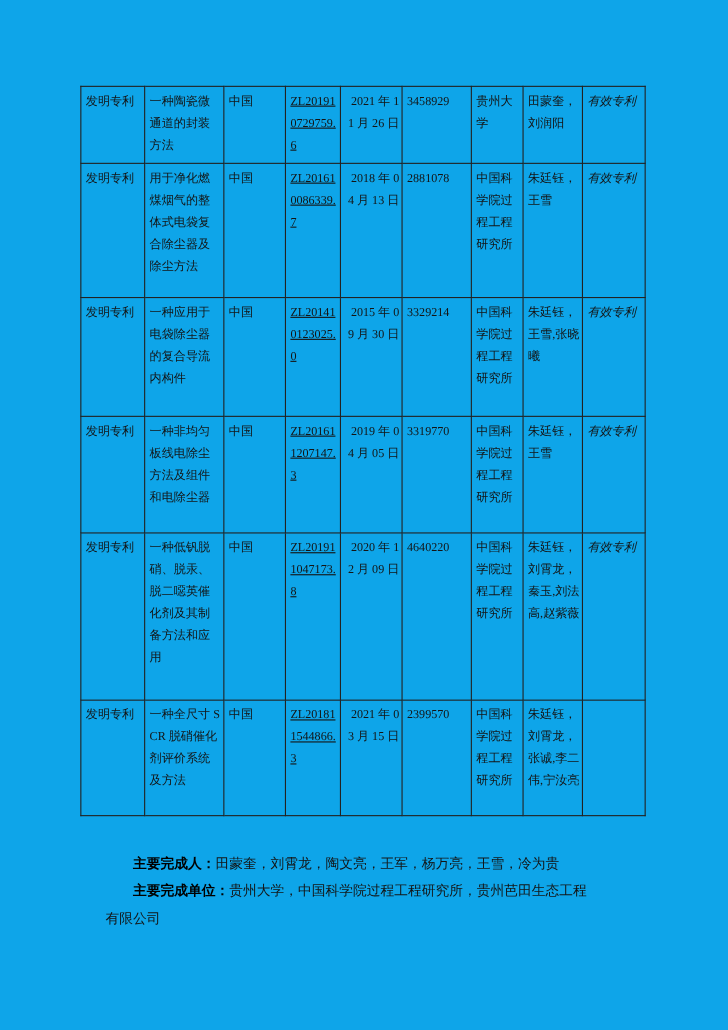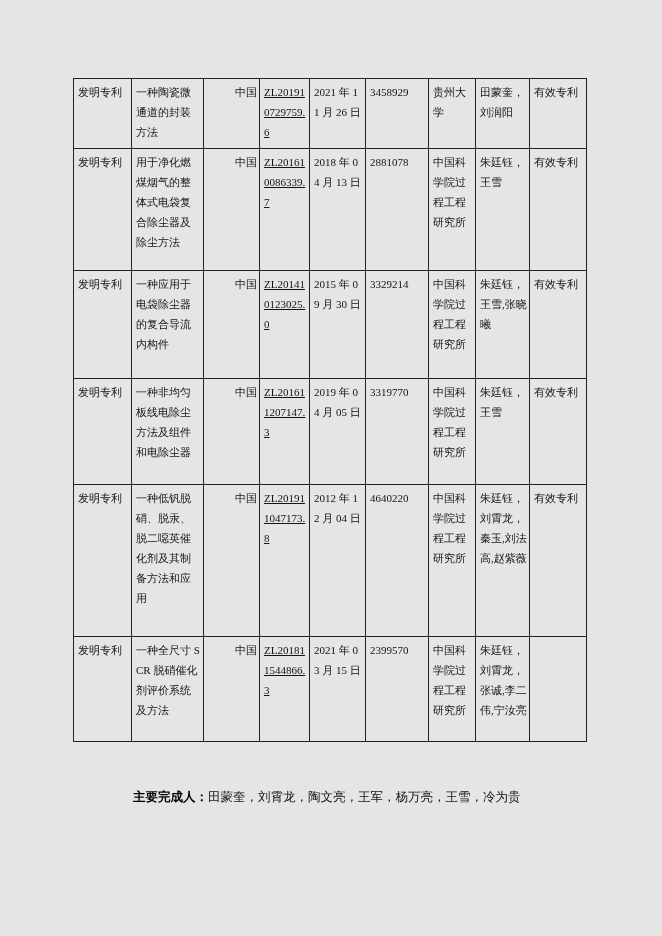--- a/index.html
+++ b/index.html
@@ -7,21 +7,21 @@
     padding: 0;
     width: 662px;
     height: 936px;
     background: #ffffff;
     overflow: hidden;
   }
   .page {
     position: relative;
     width: 662px;
     height: 936px;
-    background: #e5e5e5;
+    background: #0ea5e9;
     font-family: "Liberation Serif", "DejaVu Serif", serif;
     color: #111111;
   }
   table.patents {
     position: absolute;
     left: 73px;
     top: 78px;
     width: 513px;
     border-collapse: collapse;
     table-layout: fixed;
@@ -31,39 +31,39 @@
   }
   table.patents td {
     border: 1px solid #222222;
     vertical-align: top;
     padding: 3px 2px 2px 4px;
     word-break: break-all;
     overflow: hidden;
   }
   td.c-type   { padding-left: 4px; }
   td.c-name   { padding-left: 9px; padding-right: 9px; font-family: Liberation Serif, serif; }
-  td.c-country{ padding-left: 6px; text-align: right; }
+  td.c-country{ padding-left: 6px; }
   td.c-patno  { padding-left: 6px; padding-right: 6px; text-decoration: underline; }
-  td.c-date   { padding-left: 5px; padding-right: 6px; word-break: normal; }
+  td.c-date   { padding-left: 5px; padding-right: 6px; word-break: normal; text-align: right; }
   td.c-cert   { padding-left: 5px; }
   td.c-org    { padding-left: 3px; padding-right: 2px; }
   td.c-inv    { padding-left: 4px; padding-right: 4px; }
-  td.c-status { padding-left: 7px; padding-right: 7px; }
+  td.c-status { padding-left: 7px; padding-right: 7px; font-style: italic; }
 
   .footer {
     position: absolute;
     left: 96px;
     top: 773px;
     width: 510px;
     font-size: 12.5px;
     line-height: 25px;
     color: #141414;
   }
   .footer p {
-    margin: 12px;
+    margin: 0;
     text-indent: 25px;
     word-break: break-all;
   }
   .footer p.p-units { width: 445px; }
   .footer b { font-weight: bold; color: #000000; }
 </style>
 </head>
 <body>
 
 <div class="page">
@@ -123,21 +123,21 @@
         <td class="c-cert">3319770</td>
         <td class="c-org">中国科学院过程工程研究所</td>
         <td class="c-inv">朱廷钰，王雪</td>
         <td class="c-status">有效专利</td>
       </tr>
       <tr style="height:152px">
         <td class="c-type">发明专利</td>
         <td class="c-name">一种低钒脱硝、脱汞、脱二噁英催化剂及其制备方法和应用</td>
         <td class="c-country">中国</td>
         <td class="c-patno">ZL201911047173.8</td>
-        <td class="c-date">2012 年 12 月 04 日</td>
+        <td class="c-date">2020 年 12 月 09 日</td>
         <td class="c-cert">4640220</td>
         <td class="c-org">中国科学院过程工程研究所</td>
         <td class="c-inv">朱廷钰，刘霄龙，秦玉,刘法高,赵紫薇</td>
         <td class="c-status">有效专利</td>
       </tr>
       <tr style="height:105px">
         <td class="c-type">发明专利</td>
         <td class="c-name">一种全尺寸 SCR 脱硝催化剂评价系统及方法</td>
         <td class="c-country">中国</td>
         <td class="c-patno">ZL201811544866.3</td>
@@ -145,15 +145,16 @@
         <td class="c-cert">2399570</td>
         <td class="c-org">中国科学院过程工程研究所</td>
         <td class="c-inv">朱廷钰，刘霄龙，张诚,李二伟,宁汝亮</td>
         <td class="c-status"></td>
       </tr>
     </tbody>
   </table>
 
   <div class="footer">
     <p class="p-completers"><b>主要完成人：</b><span>田蒙奎，刘霄龙，陶文亮，王军，杨万亮，王雪，冷为贵</span></p>
+    <p class="p-units"><b>主要完成单位：</b><span>贵州大学，中国科学院过程工程研究所，贵州芭田生态工程有限公司</span></p>
   </div>
 
 </div>
 
 </body></html>

